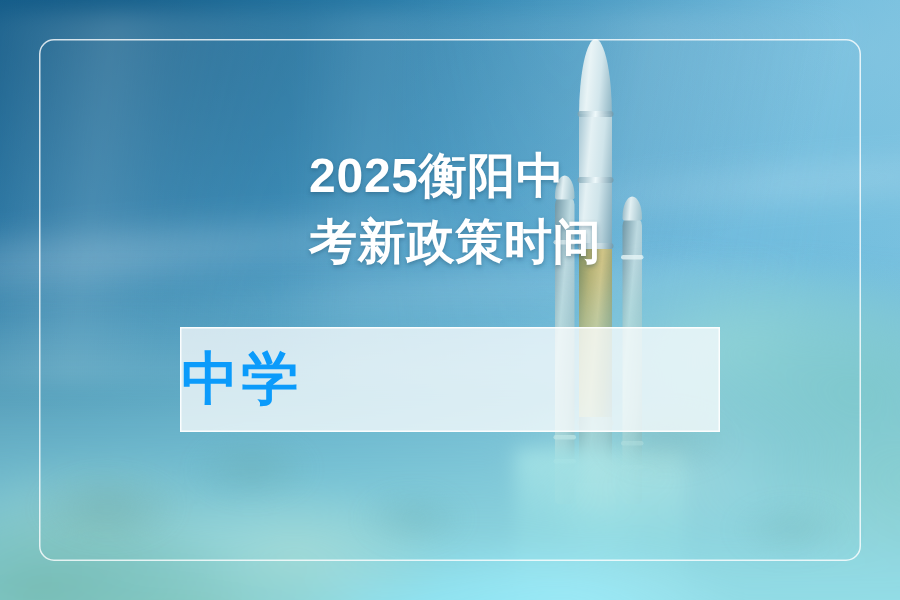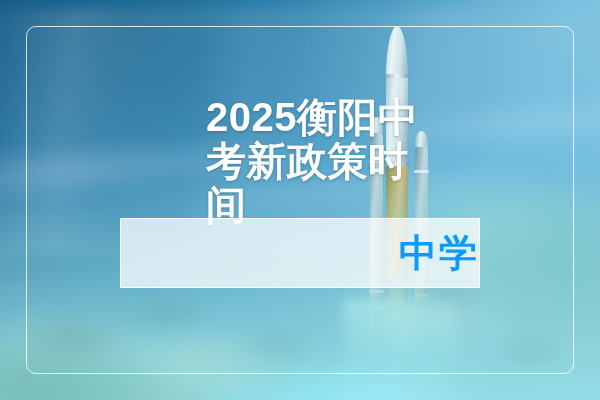--- a/index.html
+++ b/index.html
@@ -230,40 +230,40 @@
     pointer-events: none;
   }
 
   
   .headline {
     position: absolute;
     left: 206px;
     top: 95px;
     width: 240px;
     color: #ffffff;
-    font-size: 40px;
+    font-size: 32px;
     line-height: 44px;
     font-weight: 700;
     letter-spacing: .5px;
     white-space: pre-line;
     text-shadow: 0 1px 3px rgba(20,60,85,.35);
   }
 
   .tag-bar {
     position: absolute;
     left: 120px;
     top: 218px;
     width: 360px;
     height: 70px;
     background: rgba(255,255,255,.74);
     border: 1px solid rgba(255,255,255,.88);
     box-sizing: border-box;
     display: flex;
     align-items: center;
-    justify-content: flex-end;
+    justify-content: flex-start;
   }
   .tag-text {
     color: #0b9bfb;
     font-size: 38px;
     font-weight: 700;
     line-height: 1;
     letter-spacing: 2px;
   }
 </style>
 </head>

